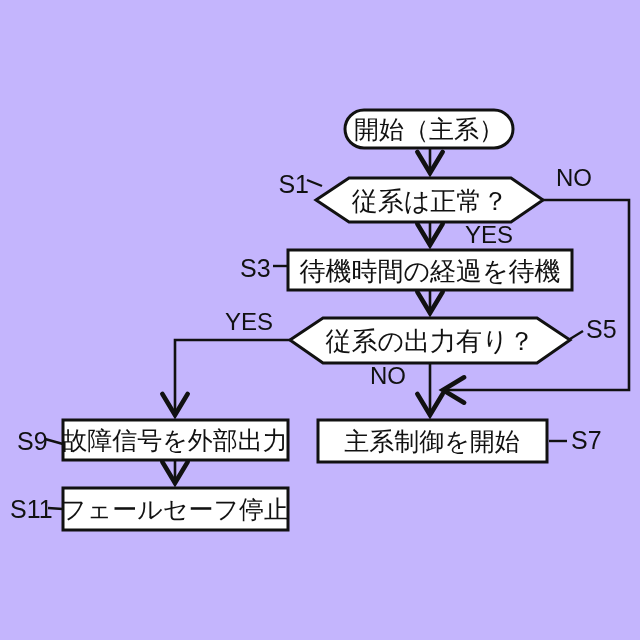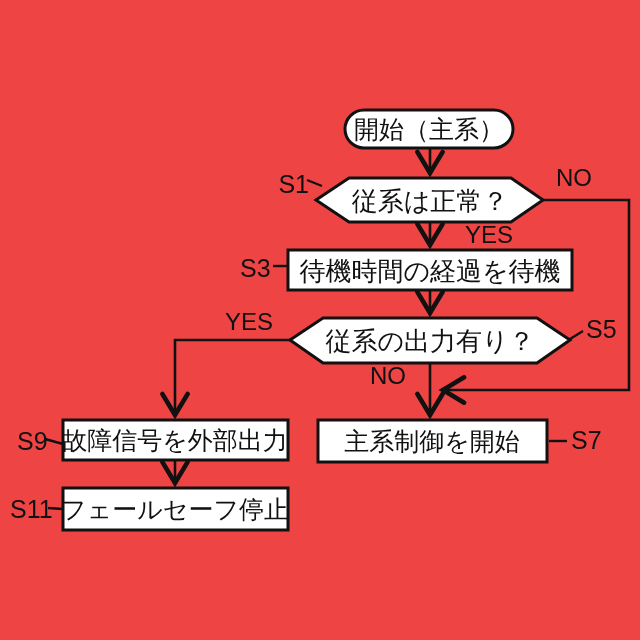--- a/index.html
+++ b/index.html
@@ -4,21 +4,21 @@
 <style>
   html, body {
     margin: 0;
     padding: 0;
     background: #ffffff;
   }
   .stage {
     position: relative;
     width: 640px;
     height: 640px;
-    background: #ef4444;
+    background: #c4b5fd;
     font-family: "Liberation Sans", sans-serif;
   }
   svg { display: block; }
   .shape {
     fill: #ffffff;
     stroke: #111111;
     stroke-width: 3;
     stroke-linejoin: miter;
   }
   .connector {

